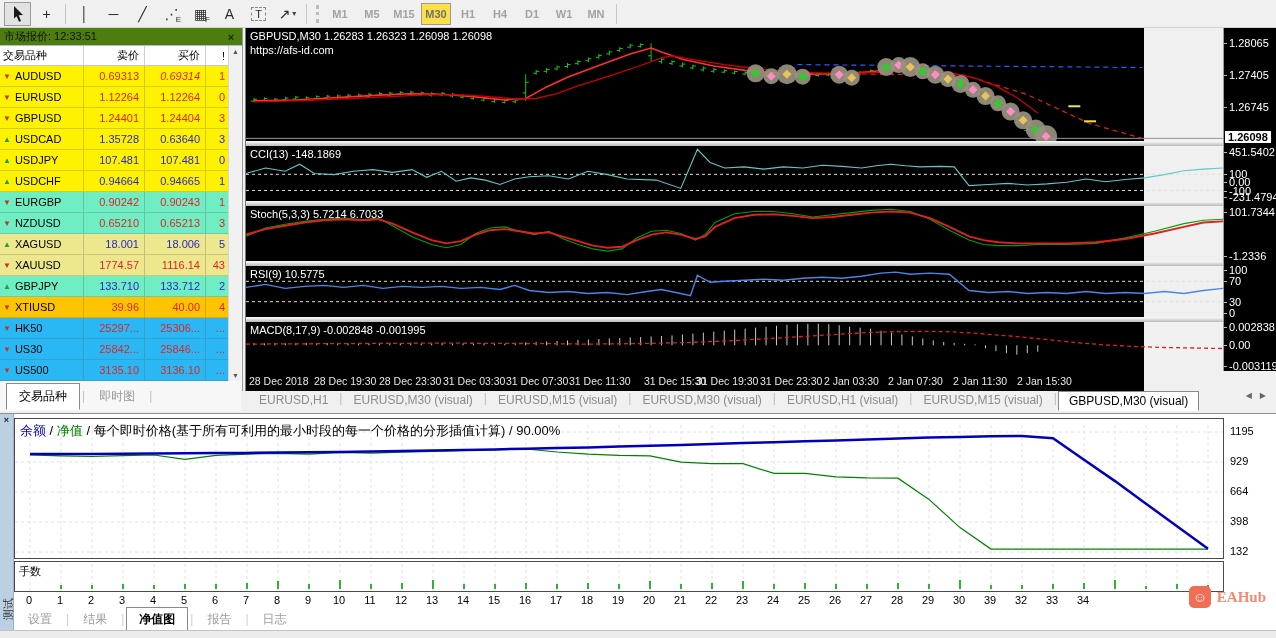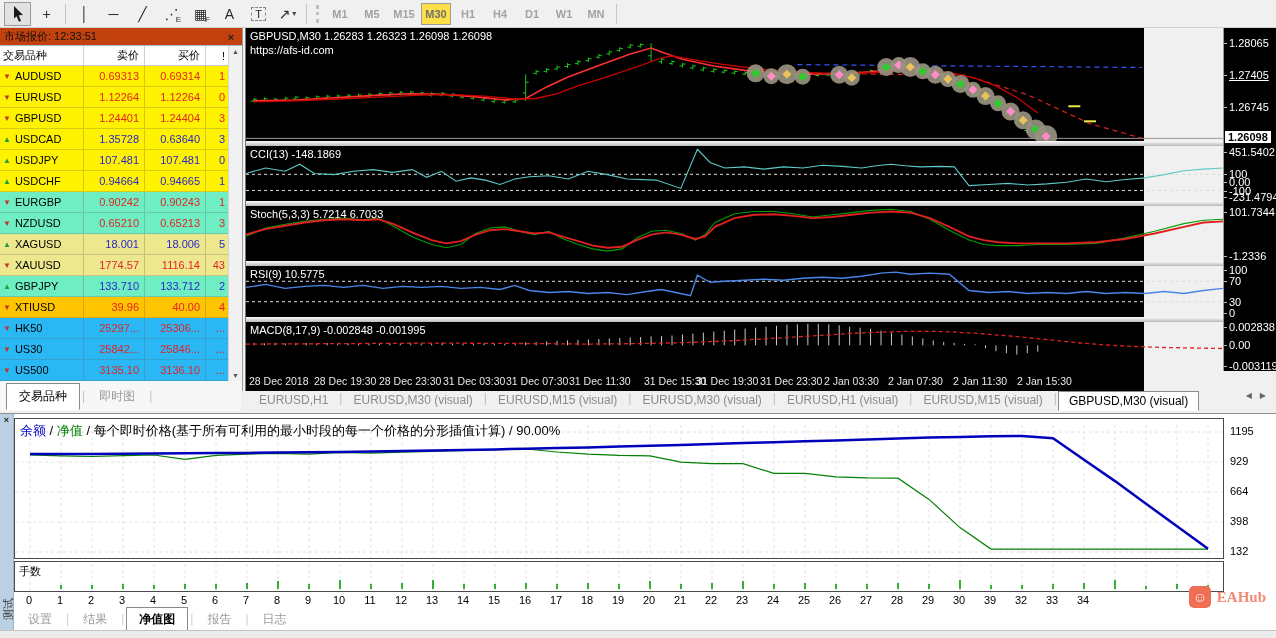--- a/index.html
+++ b/index.html
@@ -15,21 +15,21 @@
   .tbtn .caret{font-size:8px;margin-left:2px;color:#444}
   .tbtn.boxed span.g{border:1px dashed #888;padding:0 3px;font-size:11px}
   .tsep{width:1px;height:20px;background:#c6c6c6;margin:0 4px}
   .grip{width:3px;height:18px;border-left:3px dotted #bdbdbd;margin:0 5px}
   .tf{min-width:30px;height:22px;display:flex;align-items:center;justify-content:center;
       color:#a2a2a2;font-size:11px;font-weight:bold;margin:0 1px;border:1px solid transparent}
   .tf.sel{background:#fde047;border:1px solid #9a9a9a;color:#707070}
   
   #mw{position:absolute;left:0;top:28px;width:243px;height:353px;background:#fff;
       border-right:1px solid #9a9a9a}
-  #mw-title{height:18px;background:#c2410c;border-bottom:1px solid #aebccd;display:flex;
+  #mw-title{height:18px;background:#4d7c0f;border-bottom:1px solid #aebccd;display:flex;
             align-items:center;padding:0 4px;color:#111}
   #mw-title .x{margin-left:auto;width:14px;text-align:center;color:#222;font-weight:bold;cursor:default}
   .mw-head{display:flex;height:20px;align-items:center;border-bottom:1px solid #c8c8c8;background:#fff}
   .mw-row{display:flex;height:21px;align-items:center;border-bottom:1px solid rgba(90,90,90,.25)}
   .c-sym{width:84px;display:flex;align-items:center;padding-left:3px;border-right:1px solid rgba(90,90,90,.28);height:100%}
   .c-bid,.c-ask{width:61px;text-align:right;padding-right:5px;border-right:1px solid rgba(90,90,90,.28);height:100%;display:flex;align-items:center;justify-content:flex-end}
   .c-spr{width:23px;text-align:right;padding-right:4px;height:100%;display:flex;align-items:center;justify-content:flex-end}
   .mw-arrow{font-size:8px;margin-right:4px}
   .mw-sb{position:absolute;right:0;top:18px;width:14px;height:335px;background:#f1f1f1;
          border-left:1px solid #d5d5d5;display:flex;flex-direction:column;justify-content:space-between;
@@ -147,21 +147,21 @@
       <div class="c-ask">买价</div>
       <div class="c-spr">!</div>
     </div>
   <div id="mw-rows">
       <div class="mw-row" style="background: rgb(255, 242, 0);">
         <div class="c-sym">
           <span class="mw-arrow" style="color: rgb(194, 51, 40);">▼</span>
           <span>AUDUSD</span>
         </div>
         <div class="c-bid" style="color: rgb(224, 37, 37);">0.69313</div>
-        <div class="c-ask" style="color: rgb(224, 37, 37);">0.69314</div>
+        <div class="c-ask" style="color: rgb(224, 37, 37); font-style: italic;">0.69314</div>
         <div class="c-spr" style="color: rgb(224, 37, 37);">1</div>
       </div>
       <div class="mw-row" style="background: rgb(255, 242, 0);">
         <div class="c-sym">
           <span class="mw-arrow" style="color: rgb(194, 51, 40);">▼</span>
           <span>EURUSD</span>
         </div>
         <div class="c-bid" style="color: rgb(224, 37, 37);">1.12264</div>
         <div class="c-ask" style="color: rgb(224, 37, 37);">1.12264</div>
         <div class="c-spr" style="color: rgb(224, 37, 37);">0</div>
@@ -671,21 +671,21 @@
           <line x1="760.4" y1="23.323999999999998" x2="760.4" y2="31.163999999999998" stroke="#C8C8C8" stroke-width="1"></line>
           <line x1="770.8499999999999" y1="23.323999999999998" x2="770.8499999999999" y2="32.634" stroke="#C8C8C8" stroke-width="1"></line>
           <line x1="781.3" y1="23.323999999999998" x2="781.3" y2="31.163999999999998" stroke="#C8C8C8" stroke-width="1"></line>
           <line x1="791.75" y1="23.323999999999998" x2="791.75" y2="29.694" stroke="#C8C8C8" stroke-width="1"></line>
           <polyline points="0.0,22.1 97.7,21.6 195.4,21.1 293.1,21.6 341.9,22.1 390.8,21.6 439.7,20.6 488.5,18.6 537.4,15.7 586.2,12.7 615.5,10.8 644.8,9.8 664.4,9.3 683.9,9.3 703.4,9.8 723.0,10.8 742.5,12.3 771.8,14.7 801.1,17.6 830.4,20.6 859.8,23.0 889.1,24.5 918.4,25.5 947.7,26.0 977.0,26.5" fill="none" stroke="#E02020" stroke-width="1.3" stroke-dasharray="4 3"></polyline>
         </svg><div class="pane-label">MACD(8,17,9) -0.002848 -0.001995</div></div>
     </div>
   <div id="chart-axis">
       <div class="ax-lb" style="top: 9.029px;">1.28065</div>
       <div class="ax-tick" style="top: 15.029px;"></div>
-      <div class="ax-lb" style="top: 41.008px; text-decoration: underline;">1.27405</div>
+      <div class="ax-lb" style="top: 41.008px;">1.27405</div>
       <div class="ax-tick" style="top: 47.008px;"></div>
       <div class="ax-lb" style="top: 72.987px;">1.26745</div>
       <div class="ax-tick" style="top: 78.987px;"></div>
       <div class="ax-cur" style="top: 103.37px;">1.26098</div>
       <div class="ax-lb" style="top: 117.5px;">451.5402</div>
       <div class="ax-tick" style="top: 123.5px;"></div>
       <div class="ax-lb" style="top: 140.325px;">100</div>
       <div class="ax-tick" style="top: 146.325px;"></div>
       <div class="ax-lb" style="top: 148.025px;">0.00</div>
       <div class="ax-tick" style="top: 154.025px;"></div>

